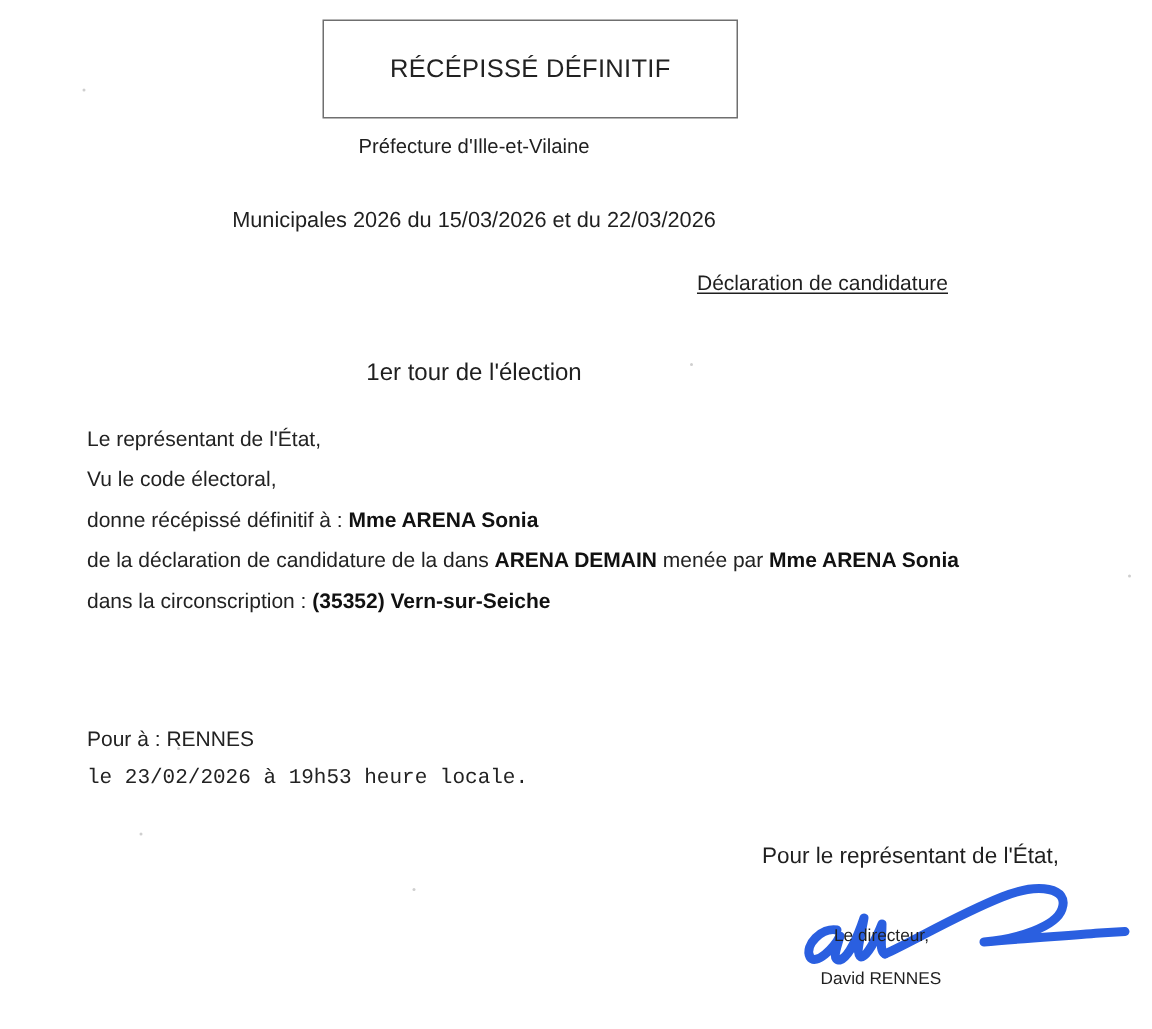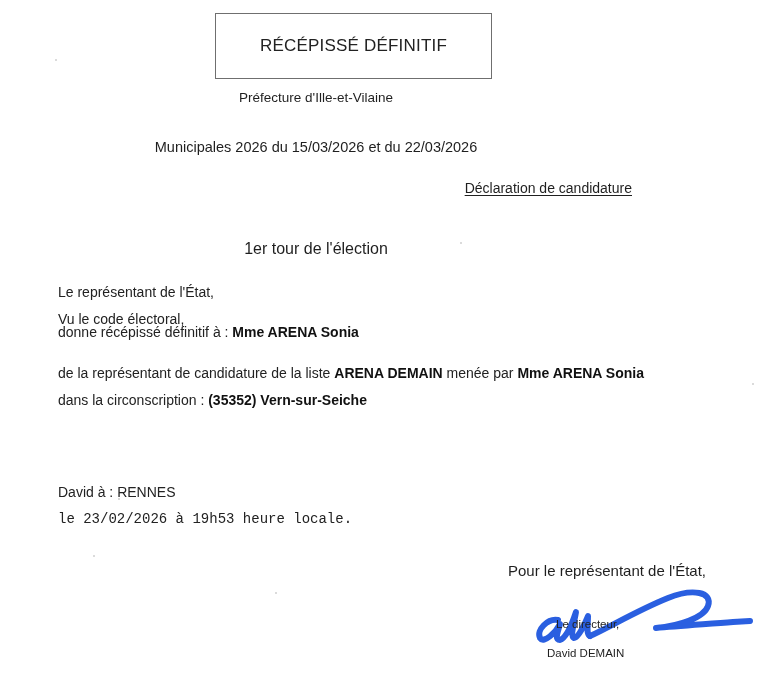--- a/index.html
+++ b/index.html
@@ -40,21 +40,21 @@
     .declaration span { text-decoration: underline; text-underline-offset: 2px; }
     .tour { top: 196px; font-size: 16px; margin-top: 44px; }
     .line {
       left: 58px;
       font-size: 14px;
       color: #222;
     }
     .line b { font-weight: bold; color: #111; }
     .l1 { top: 284px; }
     .l2 { top: 311px; }
-    .l3 { top: 324px; }
+    .l3 { top: 338px; }
     .l4 { top: 365px; }
     .l5 { top: 392px; text-align: center; }
     .l6 { top: 484px; }
     .l7 { top: 511px; font-family: Liberation Mono, monospace; }
     .sig-role { left: 508px; top: 562px; font-size: 15px; }
     .sig-director { left: 556px; top: 618px; font-size: 11.5px; }
     .sig-name { left: 547px; top: 647px; font-size: 11.5px; }
     .signature {
       position: absolute;
       left: 528px;
@@ -77,36 +77,36 @@
 </div>
 
 <div class="abs center prefecture">Préfecture d'Ille-et-Vilaine</div>
 <div class="abs center municipales">Municipales 2026 du 15/03/2026 et du 22/03/2026</div>
 <div class="abs center declaration"><span>Déclaration de candidature</span></div>
 <div class="abs center tour">1er tour de l'élection</div>
 
 <div class="abs line l1">Le représentant de l'État,</div>
 <div class="abs line l2">Vu le code électoral,</div>
 <div class="abs line l3"><span>donne récépissé définitif à : </span> <b>Mme ARENA Sonia</b></div>
-<div class="abs line l4"><span>de la représentant de candidature de la liste </span><b>ARENA DEMAIN</b><span> menée par </span><b>Mme ARENA Sonia</b></div>
+<div class="abs line l4"><span>de la déclaration de candidature de la dans </span><b>ARENA DEMAIN</b><span> menée par </span><b>Mme ARENA Sonia</b></div>
 <div class="abs line l5"><span>dans la circonscription : </span><b>(35352) Vern-sur-Seiche</b></div>
 
-<div class="abs line l6">David à : RENNES</div>
+<div class="abs line l6">Pour à : RENNES</div>
 <div class="abs line l7">le 23/02/2026 à 19h53 heure locale.</div>
 
 <div class="abs sig-role">Pour le représentant de l'État,</div>
 
 <svg class="signature" viewBox="0 0 230 68">
   <g fill="none" stroke="#2a5fe0" stroke-width="6" stroke-linecap="round" stroke-linejoin="round">
     <path d="M30 40 C 20 38, 8 50, 12 58 C 16 64, 28 52, 32 44 C 30 52, 26 60, 32 60 C 38 58, 44 44, 48 32 C 46 44, 42 56, 46 58 C 50 58, 56 46, 60 36 C 60 46, 58 54, 62 56"></path>
     <path d="M62 56 C 80 48, 110 30, 140 18 C 165 8, 185 12, 180 26 C 176 38, 150 46, 128 48 C 150 46, 180 44, 205 42 L 222 41"></path>
   </g>
 </svg>
 
 <div class="abs sig-director">Le directeur,</div>
-<div class="abs sig-name">David DEMAIN</div>
+<div class="abs sig-name">David RENNES</div>
 
 <div class="speck" style="left:55px;top:59px;"></div>
 <div class="speck" style="left:460px;top:242px;"></div>
 <div class="speck" style="left:752px;top:383px;"></div>
 <div class="speck" style="left:118px;top:498px;"></div>
 <div class="speck" style="left:93px;top:555px;"></div>
 <div class="speck" style="left:275px;top:592px;"></div>
 
 </body></html>

